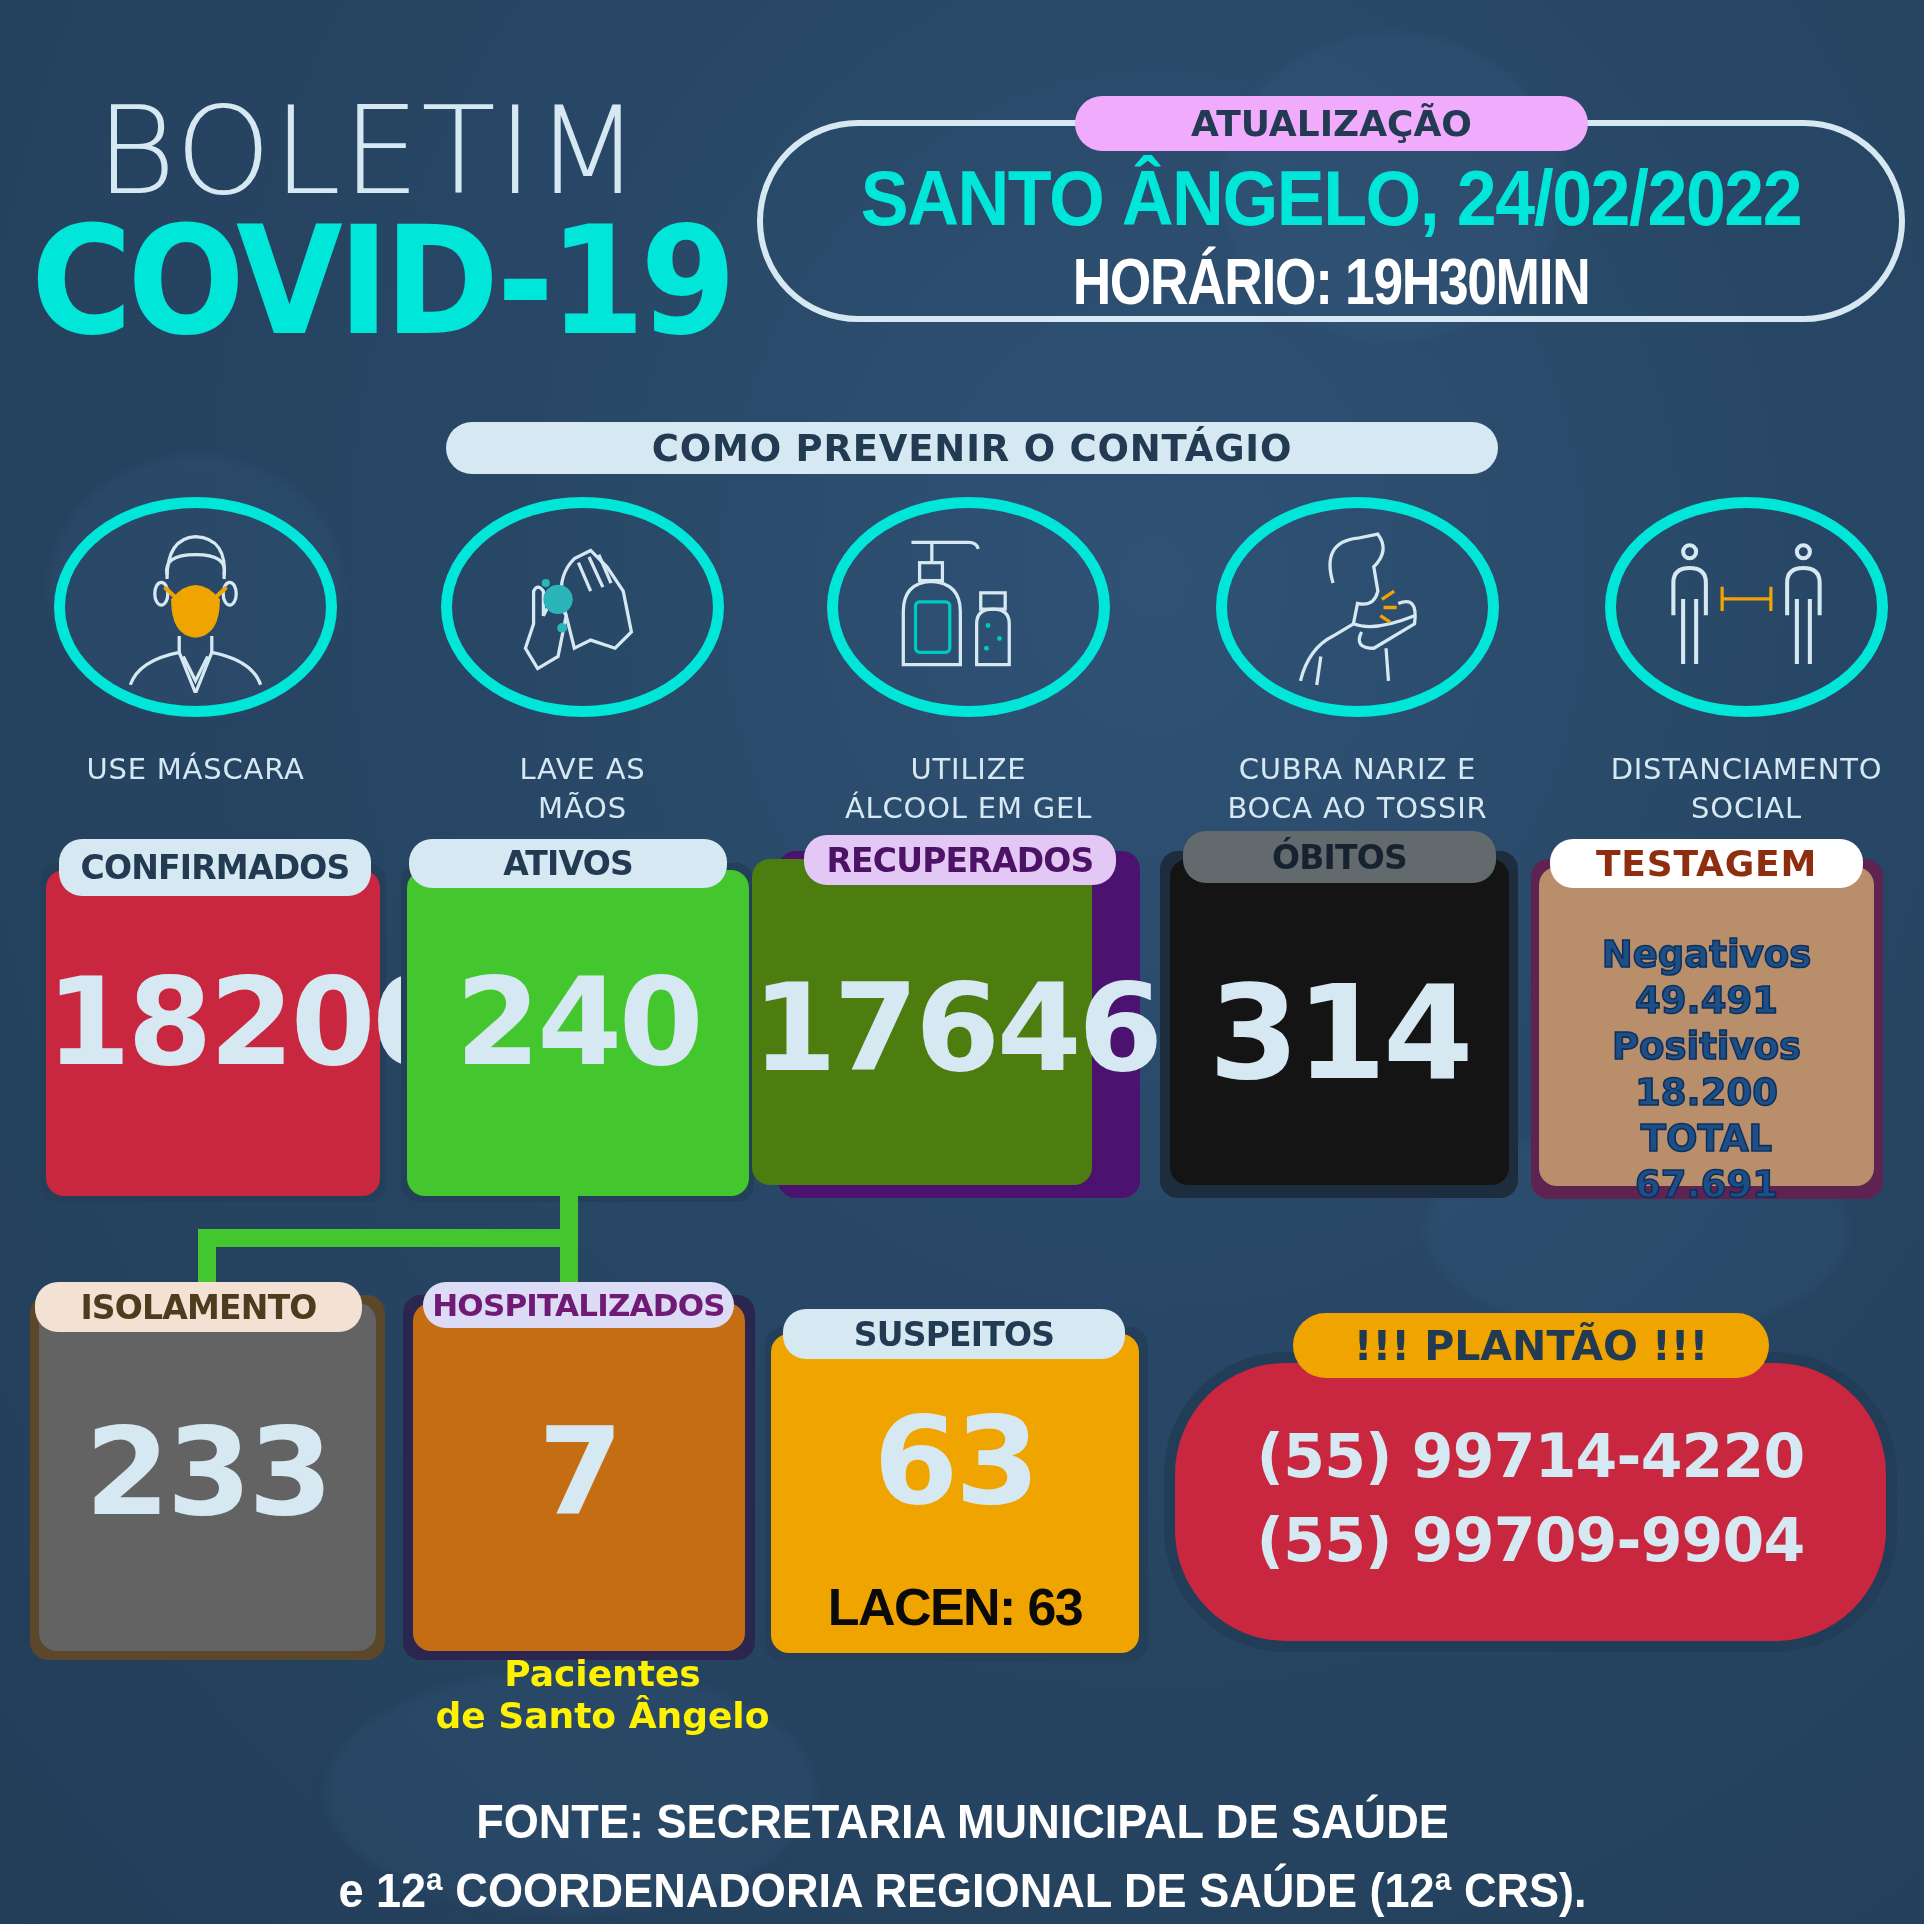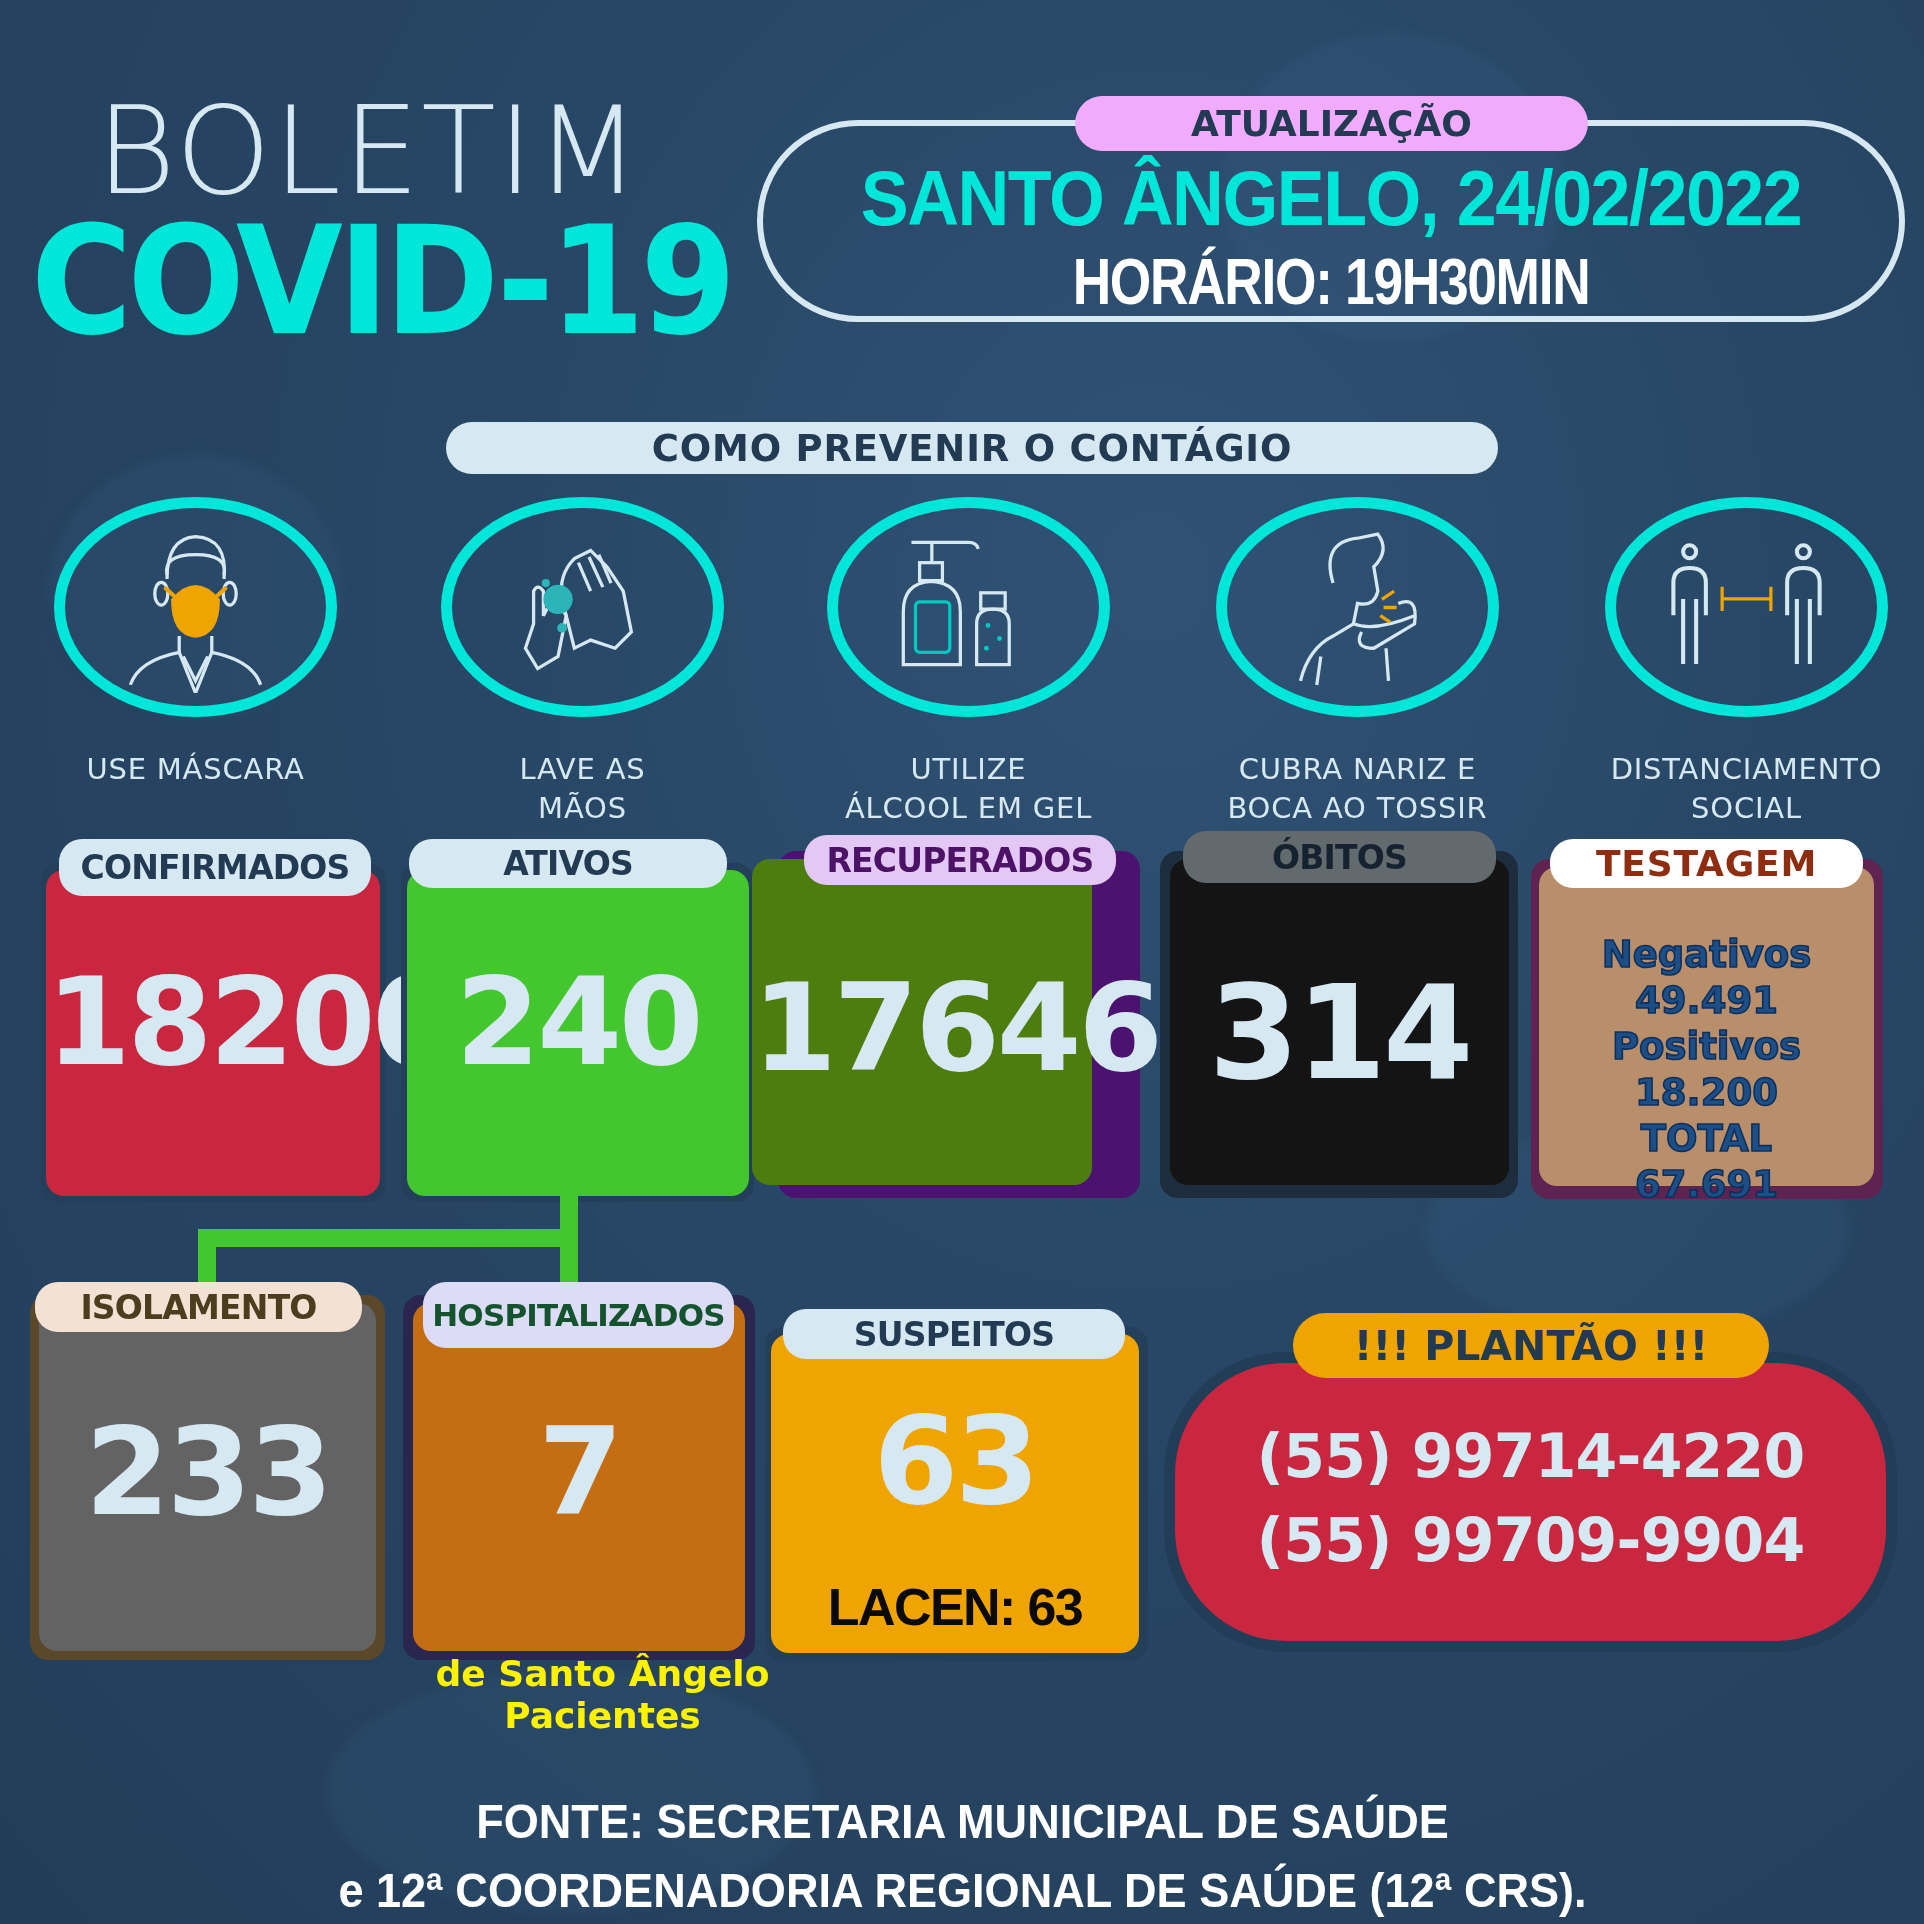--- a/index.html
+++ b/index.html
@@ -186,24 +186,24 @@
 <div class="card" style="left:30px;top:1295px;width:355px;height:365px;background:#5b472a;"></div>
 <div class="card" style="left:39px;top:1303px;width:337px;height:348px;background:#636363;">
   <div class="num" style="top:98px;font-size:122px;">233</div>
 </div>
 <div class="pill" style="left:35px;top:1282px;width:327px;height:50px;background:#f3e1d4;color:#4c3d1e;">ISOLAMENTO</div>
 
 <div class="card" style="left:403px;top:1295px;width:352px;height:365px;background:#2b2650;"></div>
 <div class="card" style="left:413px;top:1303px;width:332px;height:348px;background:#c56d12;">
   <div class="num" style="top:98px;font-size:122px;">7</div>
 </div>
-<div class="pill" style="left:423px;top:1282px;width:311px;height:66px;background:#dcdcf6;color:#14532d;font-size:31px;">HOSPITALIZADOS</div>
+<div class="pill" style="left:423px;top:1282px;width:311px;height:46px;background:#dcdcf6;color:#701a75;font-size:31px;">HOSPITALIZADOS</div>
 <div class="abs pacientes">
+  <div>Pacientes</div>
   <div>de Santo Ângelo</div>
-  <div>Pacientes</div>
 </div>
 
 <div class="card" style="left:765px;top:1327px;width:383px;height:334px;background:#243f5a;"></div>
 <div class="card" style="left:771px;top:1334px;width:368px;height:319px;background:#f0a400;">
   <div class="num" style="top:56px;font-size:122px;">63</div>
   <div class="abs" style="left:0;right:0;bottom:16.3px;text-align:center;font-family:'Liberation Sans',sans-serif;font-weight:bold;font-size:52px;color:#0a0a0a;letter-spacing:-1.6px;">LACEN: 63</div>
 </div>
 <div class="pill" style="left:783px;top:1309px;width:342px;height:50px;background:#d6e8f2;color:#223a52;">SUSPEITOS</div>
 
 <div class="abs plantao-box"></div>

